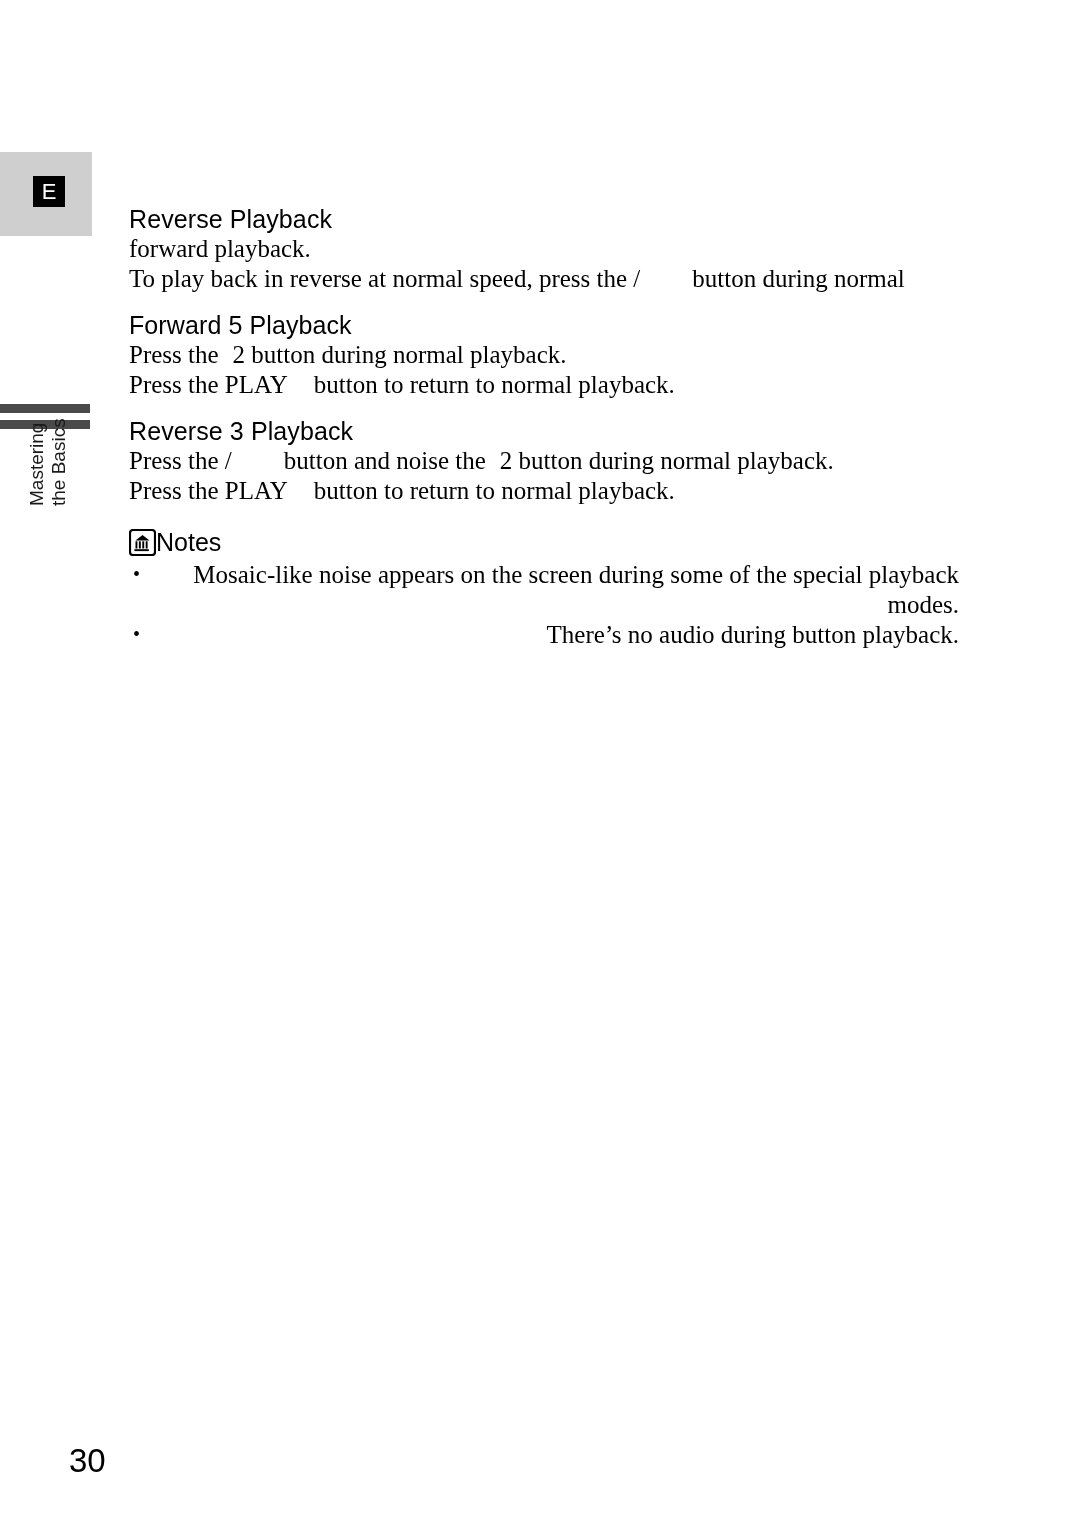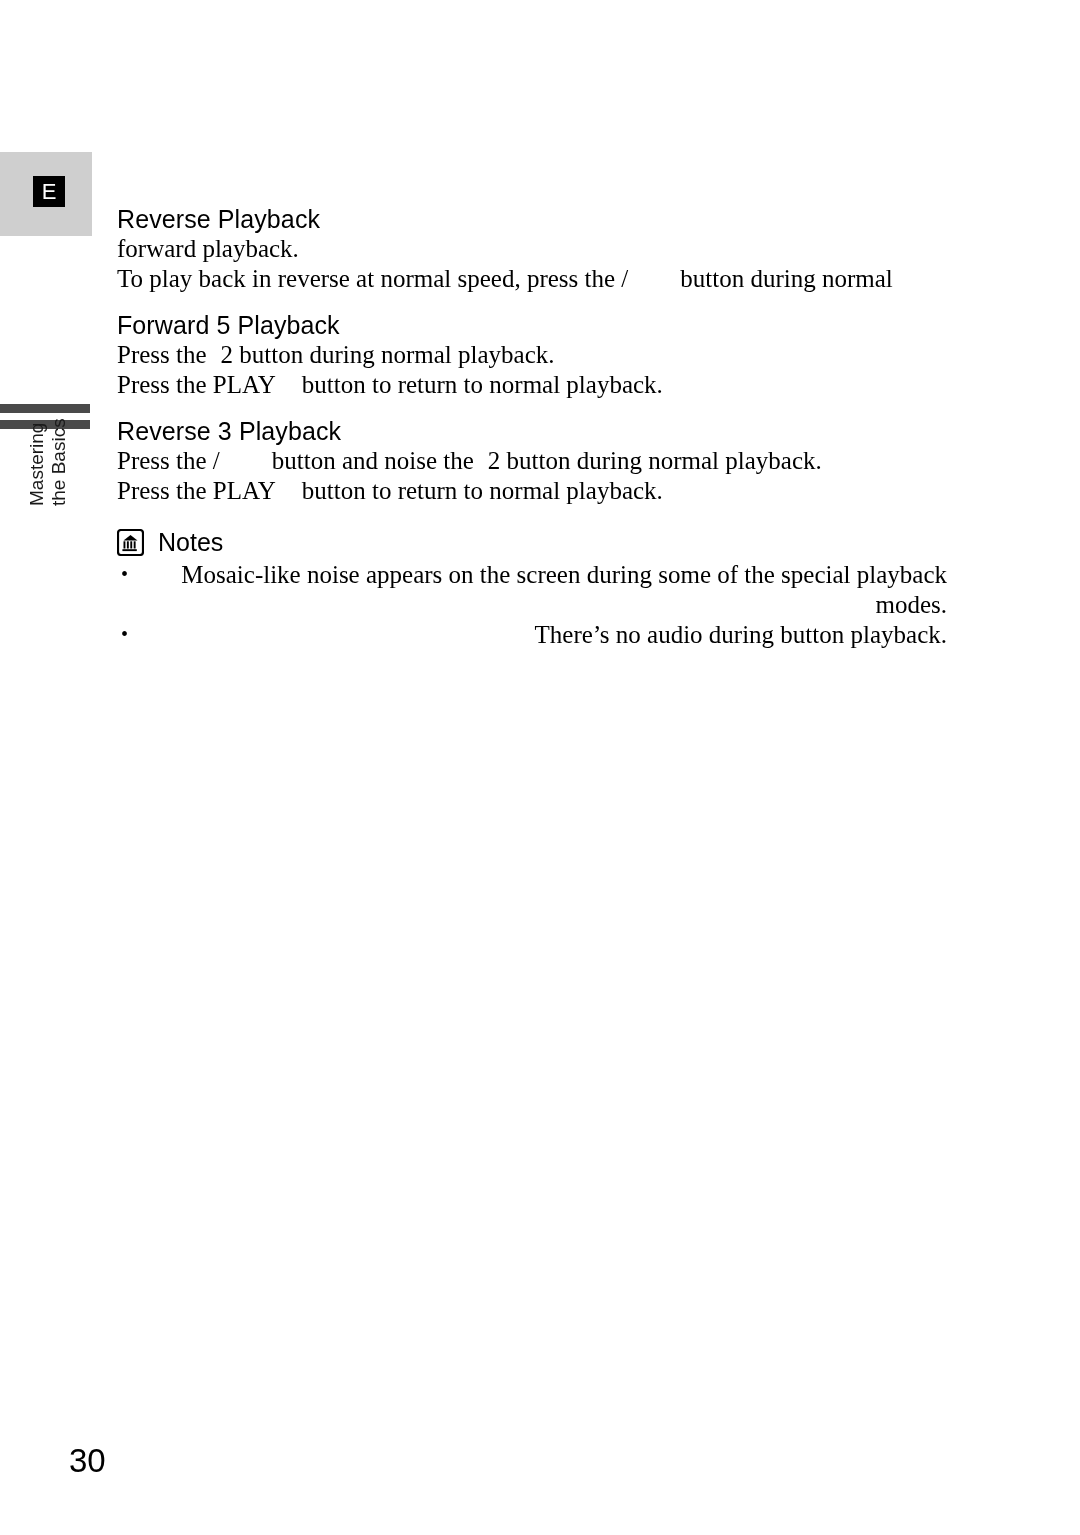--- a/index.html
+++ b/index.html
@@ -83,21 +83,21 @@
     line-height: 22px;
     color: #1a1a1a;
     white-space: nowrap;
     text-align: left;
   }
   .side-label span { display: block; }
 
   
   .content {
     position: absolute;
-    left: 117px;
+    left: 129px;
     top: 204px;
     width: 830px;
   }
 
   h2.sect-head {
     margin: 0;
     font-family: "Liberation Sans", "DejaVu Sans", sans-serif;
     font-size: 25px;
     font-weight: 400;
     line-height: 30px;
@@ -121,21 +121,21 @@
     display: inline-block;
     width: 52px;
   }
   .glyph-gap.sm { width: 26px; }
   .glyph-gap.xs { width: 14px; }
 
   
   .notes-head {
     display: flex;
     align-items: center;
-    gap: 14px;
+    gap: 0;
     margin-top: 22px;
   }
   .notes-icon {
     width: 27px;
     height: 27px;
     flex: 0 0 27px;
     display: block;
   }
   .notes-title {
     font-family: "Liberation Sans", "DejaVu Sans", sans-serif;

